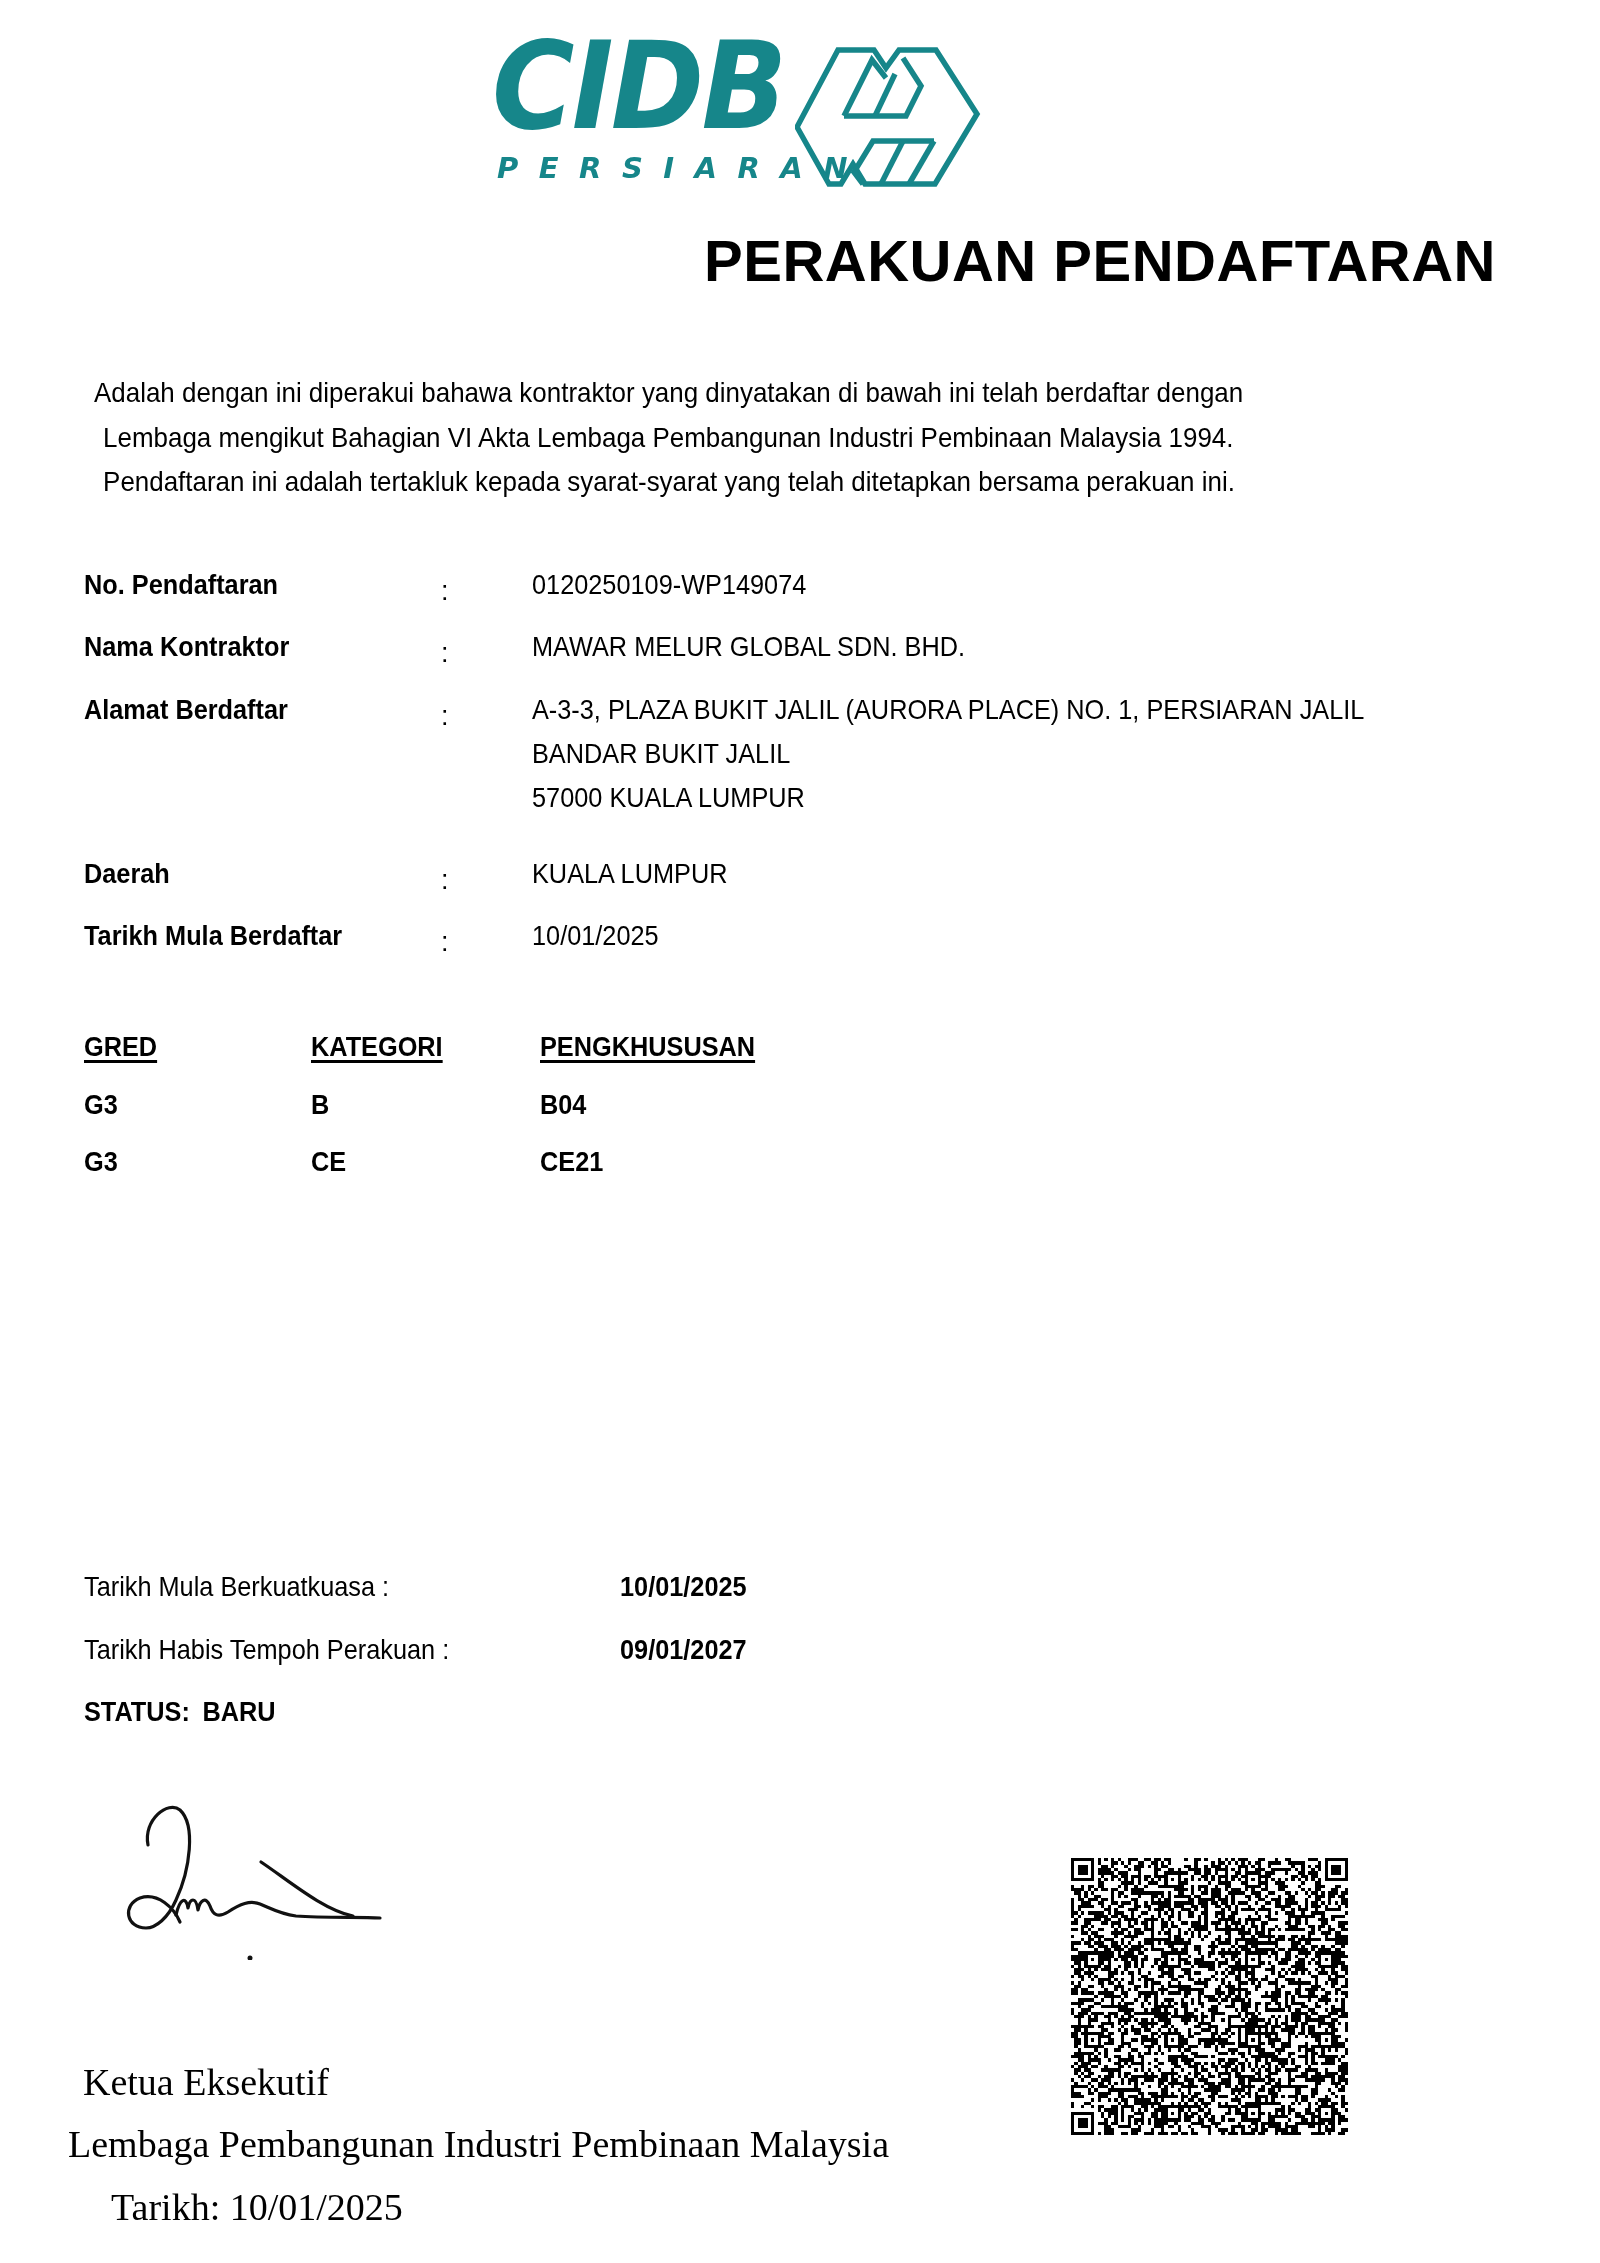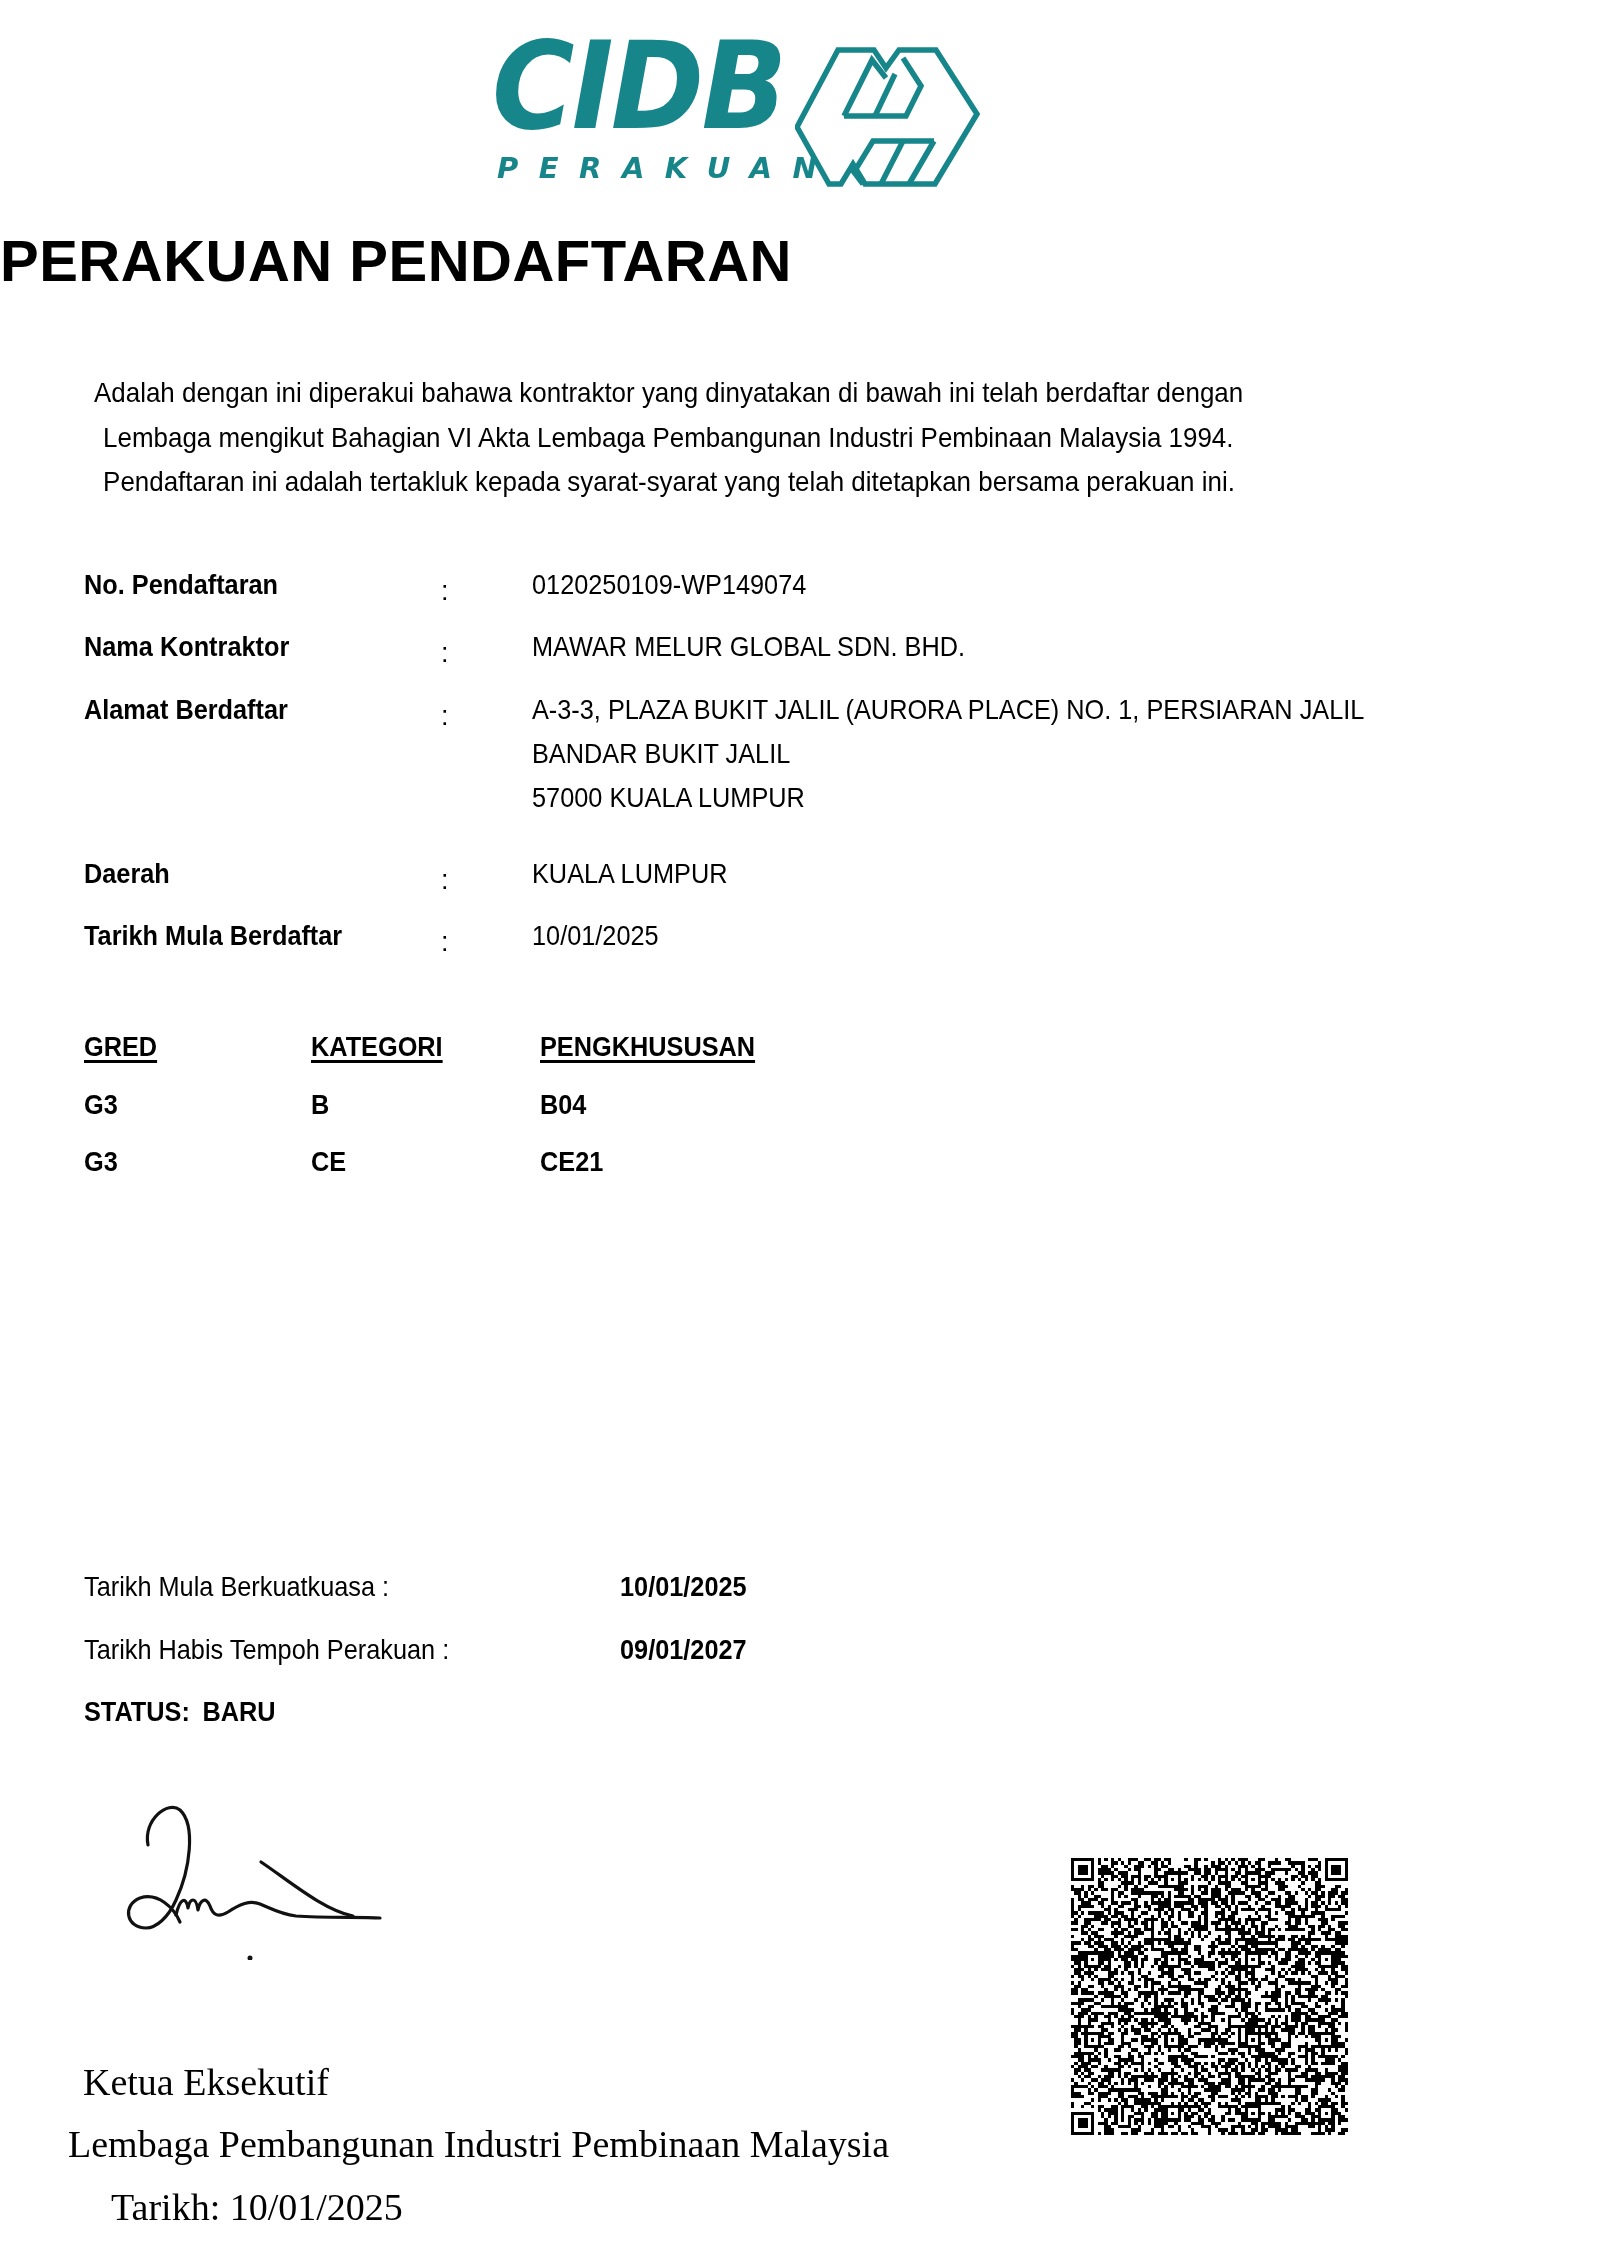--- a/index.html
+++ b/index.html
@@ -7,21 +7,21 @@
   body { position: relative; font-family: "Liberation Sans", sans-serif; color: #000; }
 
   .abs { position: absolute; white-space: nowrap; }
 
   
   .logo { position: absolute; left: 492px; top: 40px; width: 500px; height: 150px; font-style: italic; }
   .logo-word { position: absolute; left: 0; top: -14px; font-family: "DejaVu Sans", sans-serif; font-weight: bold; font-size: 121px; letter-spacing: -3px; color: var(--brand); line-height: 1; transform: scaleX(0.93); transform-origin: left top; }
   .logo-sub { position: absolute; left: 5px; top: 114px; font-family: "DejaVu Sans", sans-serif; font-weight: bold; font-size: 29px; letter-spacing: 20.5px; color: var(--brand); line-height: 1; }
   .logo-emblem { position: absolute; left: 303px; top: 6px; width: 186px; height: 142px; }
 
-  .title { left: 0; width: 1496px; text-align: left; top: 232px; font-weight: bold; font-size: 58px; line-height: 1; letter-spacing: 0.5px; }
+  .title { left: 0; width: 1496px; text-align: right; top: 232px; font-weight: bold; font-size: 58px; line-height: 1; letter-spacing: 0.5px; }
 
   .intro { position: absolute; left: 94px; top: 370px; width: 1420px; font-size: 28.5px; line-height: 44.5px; transform: scaleX(0.91); transform-origin: left top; }
   .intro div { white-space: nowrap; }
   .intro .l2, .intro .l3 { padding-left: 10px; }
 
   .f-label { font-weight: bold; font-size: 27.5px; line-height: 1; transform: scaleX(0.92); transform-origin: left top; }
   .f-colon { font-size: 27px; line-height: 1; }
   .f-value { font-size: 27.5px; line-height: 1; transform: scaleX(0.92); transform-origin: left top; }
 
   .g-head { font-weight: bold; font-size: 27.5px; line-height: 1; text-decoration: underline; text-decoration-thickness: 3px; text-underline-offset: 4px; transform: scaleX(0.92); transform-origin: left top; }
@@ -37,21 +37,21 @@
 
   .qr { position: absolute; left: 1071px; top: 1858px; width: 277px; height: 277px; }
 </style>
 </head>
 <body>
 
 <div id="root">
 
   <div class="logo">
     <div class="logo-word">CIDB</div>
-    <div class="logo-sub">PERAKUAN</div>
+    <div class="logo-sub">PERSIARAN</div>
     <svg class="logo-emblem" viewBox="0 0 186 142">
       <g fill="none" stroke="var(--brand)" stroke-width="5.5" stroke-linejoin="miter">
 
         <polygon points="2,81 43,4 79,4 91,22 104,4 141,4 182,68 140,138 70,138 58,118 46,138 34,138"></polygon>
 
         <polyline points="49,70 111,70 126,40 108,12"></polyline>
         <polyline points="49,70 77,14 91,32"></polyline>
         <polyline points="80,70 100,28"></polyline>
 
         <polyline points="139,95 78,95 59,126 68,138"></polyline>

